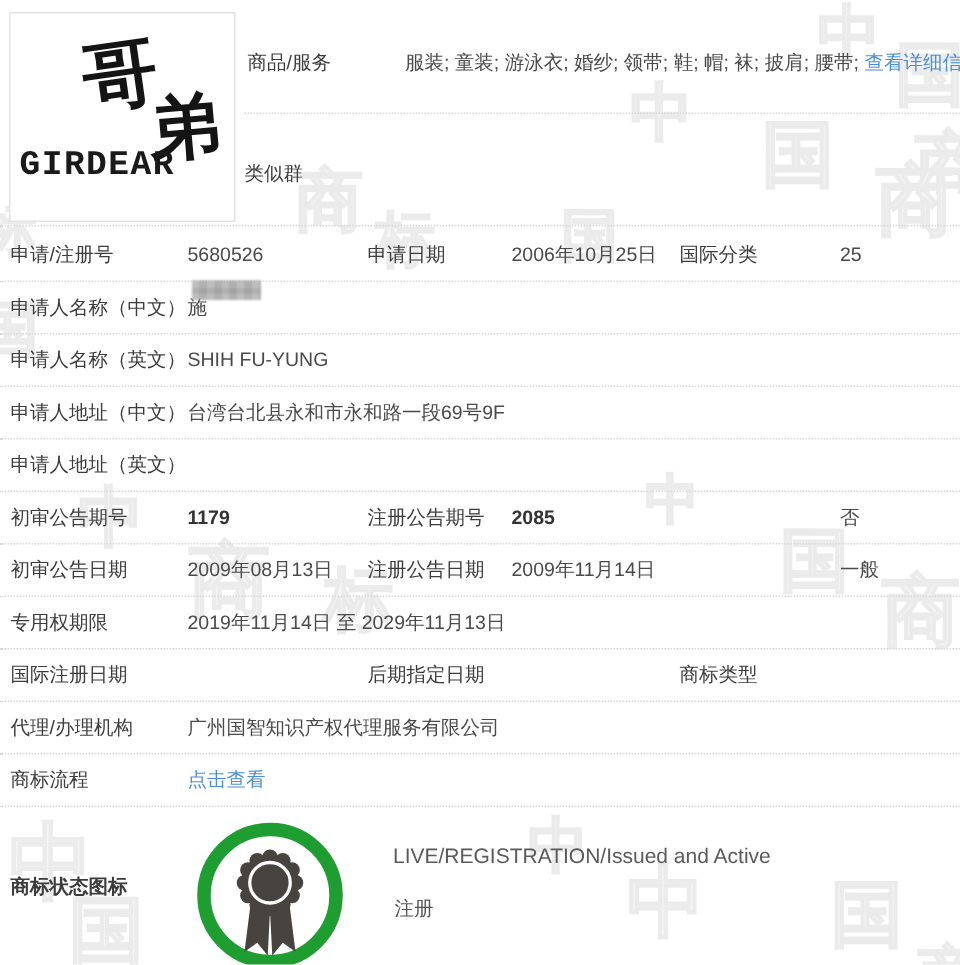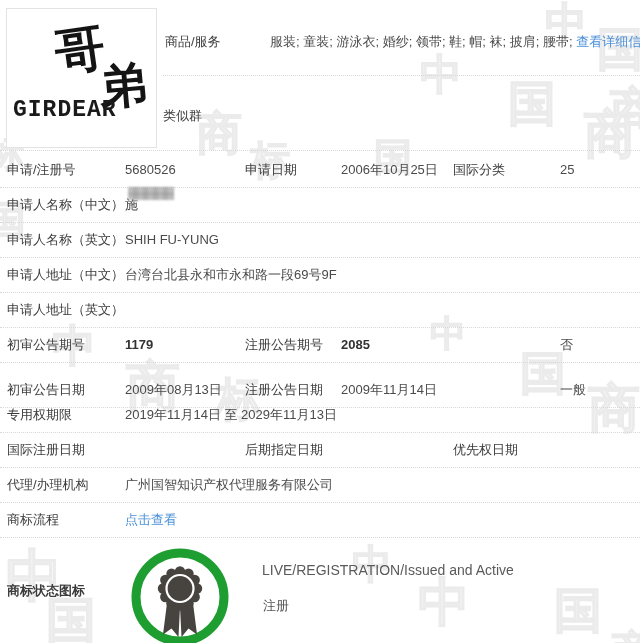--- a/index.html
+++ b/index.html
@@ -148,40 +148,40 @@
     </div>
 
     <div class="row" style="top:327px">
       <span class="c1l lbl">初审公告期号</span>
       <span class="c1v bold">1179</span>
       <span class="c2l lbl">注册公告期号</span>
       <span class="c2v bold">2085</span>
       <span class="c3v">否</span>
     </div>
 
-    <div class="row" style="top:372px">
+    <div class="row" style="top:362px">
       <span class="c1l lbl">初审公告日期</span>
       <span class="c1v">2009年08月13日</span>
       <span class="c2l lbl">注册公告日期</span>
       <span class="c2v">2009年11月14日</span>
       <span class="c3v">一般</span>
     </div>
 
     <div class="row" style="top:397px">
       <span class="c1l lbl">专用权期限</span>
       <span class="c1v">2019年11月14日 至 2029年11月13日</span>
       <span class="c3v"></span>
     </div>
 
     <div class="row" style="top:432px">
       <span class="c1l lbl">国际注册日期</span>
       <span class="c1v"></span>
       <span class="c2l lbl">后期指定日期</span>
       <span class="c2v"></span>
-      <span class="c3l lbl">优先权日期</span>
+      <span class="c3l lbl">商标类型</span>
       <span class="c3v"></span>
     </div>
 
     <div class="row" style="top:467px">
       <span class="c1l lbl">代理/办理机构</span>
       <span class="c1v">广州国智知识产权代理服务有限公司</span>
     </div>
 
     <div class="row" style="top:502px">
       <span class="c1l lbl">商标流程</span>

